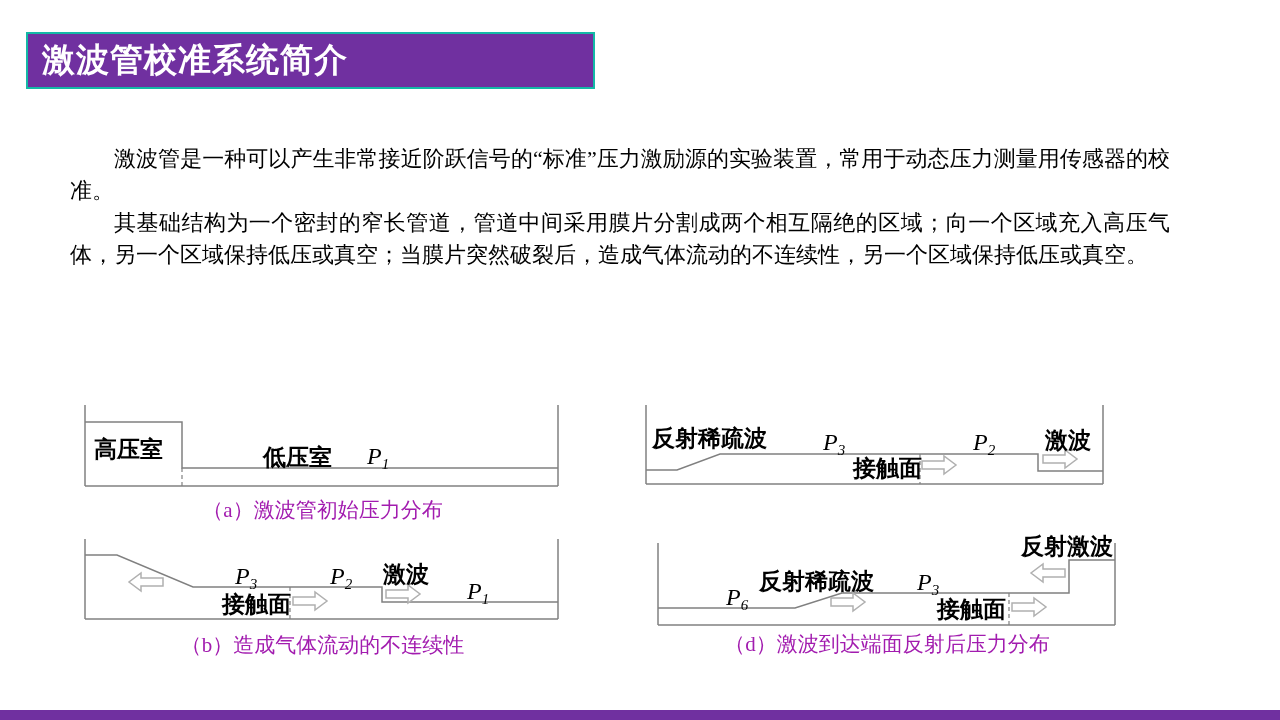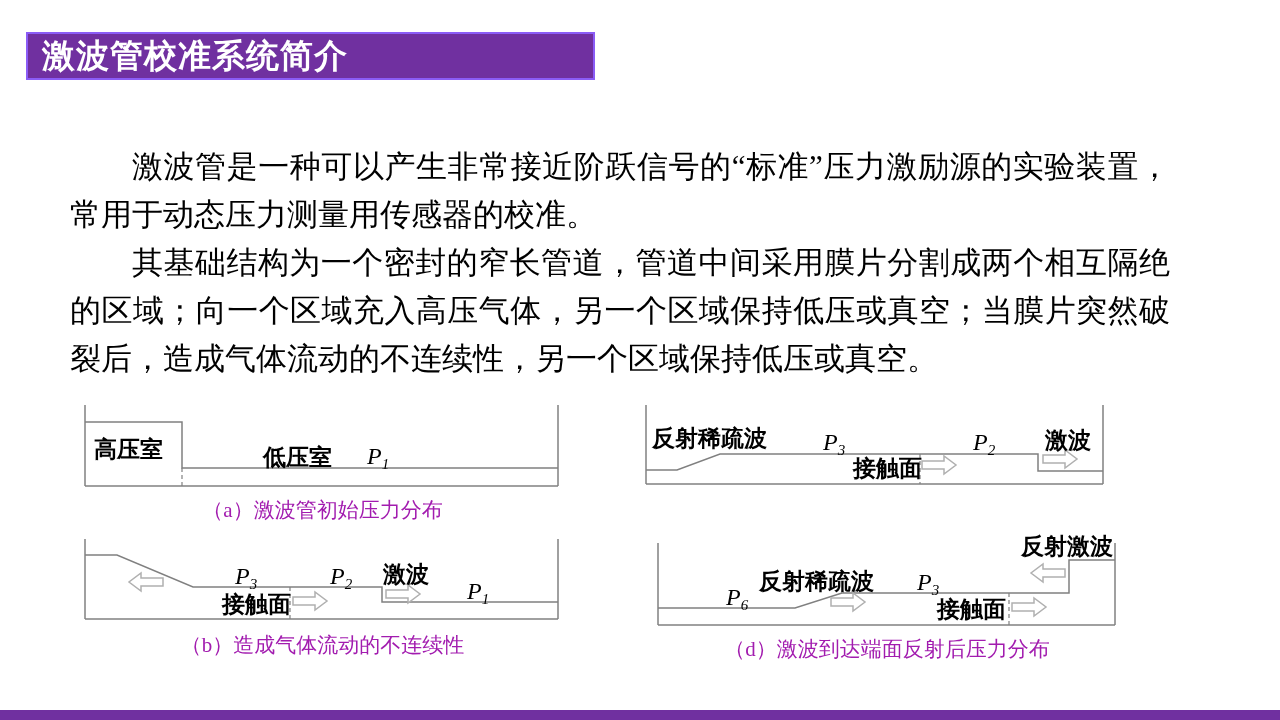--- a/index.html
+++ b/index.html
@@ -2,33 +2,33 @@
 <html><head>
 <meta charset="utf-8">
 <style>
   html,body { margin:0; padding:0; background:#ffffff; }
   #slide {
     position:relative; width:1280px; height:720px; background:#ffffff;
     overflow:hidden; font-family:"Liberation Serif", serif; color:#000;
   }
   
   .banner {
-    position:absolute; left:26px; top:32px; width:569px; height:48px;
-    background:#7030A0; border:2px solid #8b5cf6; box-sizing:border-box;
+    position:absolute; left:26px; top:32px; width:569px; height:57px;
+    background:#7030A0; border:2px solid #14b8a6; box-sizing:border-box;
     display:flex; align-items:center;
   }
   .banner-title {
     color:#ffffff; font-family:"Liberation Sans", sans-serif;
     font-weight:bold; font-size:33px; padding-left:14px; letter-spacing:1px;
     white-space:nowrap;
   }
   
   .bodytext {
     position:absolute; left:70px; top:143px; width:1100px;
-    font-size:31px; line-height:48px; text-align:justify;
+    font-size:22px; line-height:32px; text-align:justify;
   }
   .bodytext p { margin:0; text-indent:2em; }
   
   figure { position:absolute; margin:0; }
   .caption {
     font-family:"Liberation Serif", serif; font-size:21px; color:#a21caf;
     text-align:center; white-space:nowrap;
   }
   svg { display:block; }
   .tube  { stroke:#808080; stroke-width:1.5; fill:none; }
@@ -116,18 +116,18 @@
       <path class="dash" d="M357,65 V97"></path>
       <polygon class="arrow" points="179,70 201,70 201,65 213,74 201,83 201,78 179,78"></polygon>
       <polygon class="arrow" points="360,75 382,75 382,70 394,79 382,88 382,83 360,83"></polygon>
       <polygon class="arrow" points="413,41 391,41 391,36 379,45 391,54 391,49 413,49"></polygon>
       <text class="dlab" x="461" y="26" text-anchor="end">反射激波</text>
       <text class="dlab" x="107" y="61">反射稀疏波</text>
       <text class="plab" x="74" y="77"><tspan>P</tspan><tspan class="psub" dy="5">6</tspan></text>
       <text class="plab" x="265" y="62"><tspan>P</tspan><tspan class="psub" dy="5">3</tspan></text>
       <text class="dlab" x="285" y="89">接触面</text>
     </svg>
-    <figcaption class="caption" style="margin-top:5px;text-align:center;">（d）激波到达端面反射后压力分布</figcaption>
+    <figcaption class="caption" style="text-align:center;">（d）激波到达端面反射后压力分布</figcaption>
   </figure>
 
   <div class="footer-bar"></div>
 
 </div>
 
 </body></html>

